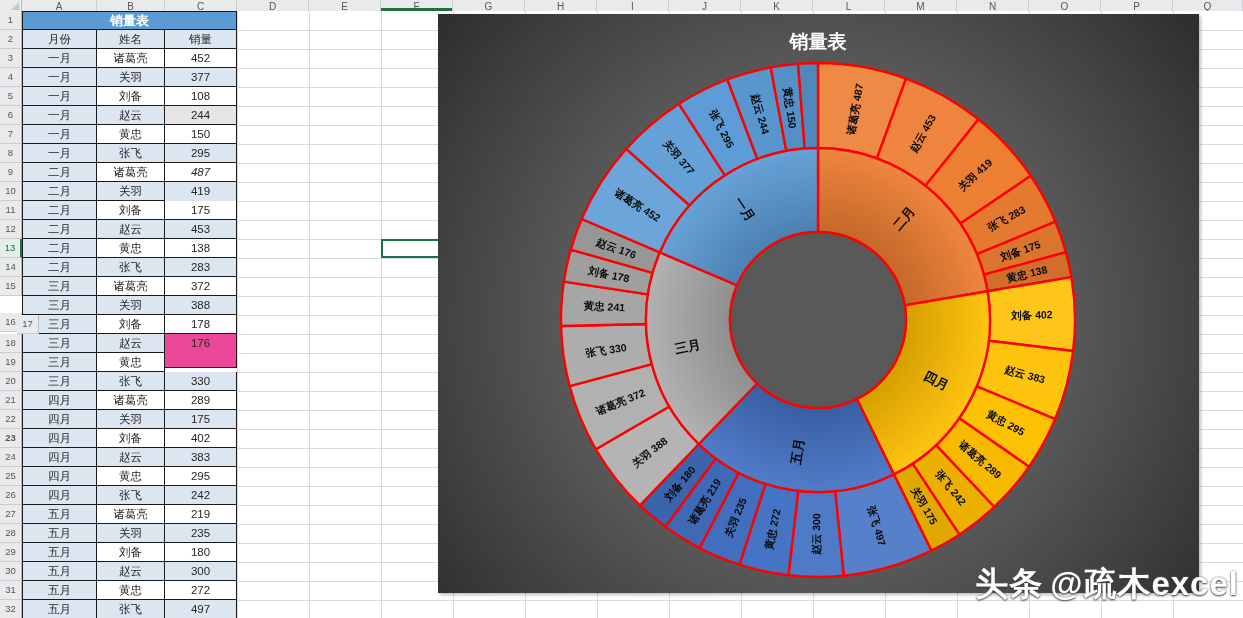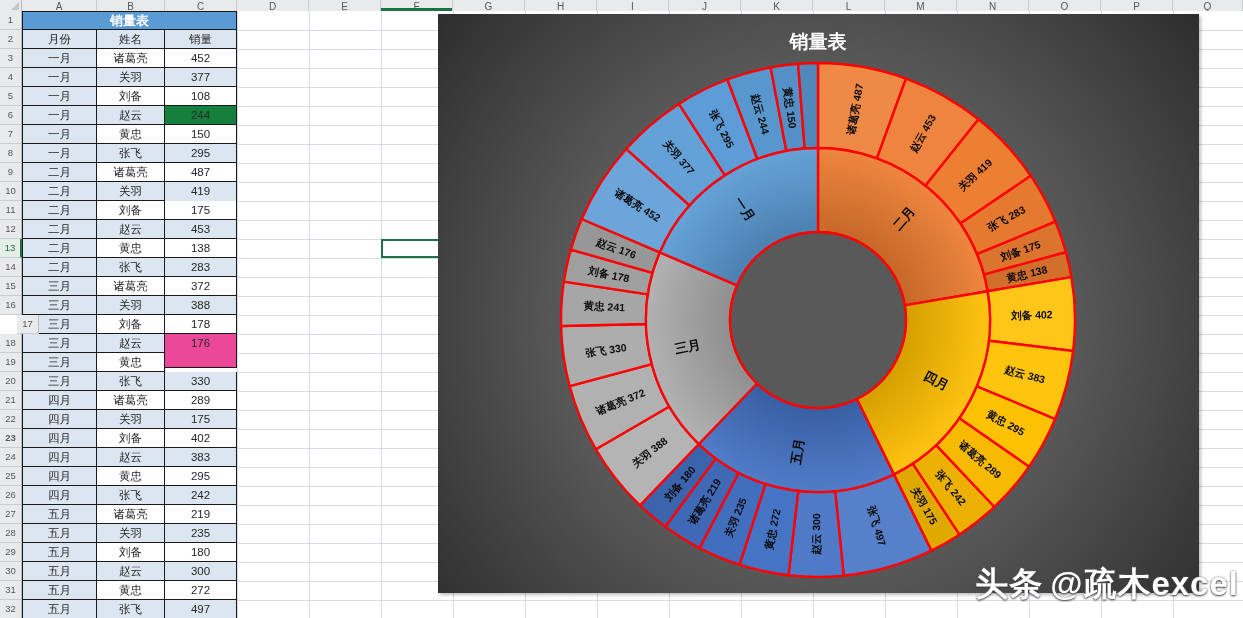--- a/index.html
+++ b/index.html
@@ -70,21 +70,21 @@
       <div class="rowhdr" style="top: 106px;">6</div>
       <div class="rowhdr" style="top: 125px;">7</div>
       <div class="rowhdr" style="top: 144px;">8</div>
       <div class="rowhdr" style="top: 163px;">9</div>
       <div class="rowhdr" style="top: 182px;">10</div>
       <div class="rowhdr" style="top: 201px;">11</div>
       <div class="rowhdr" style="top: 220px;">12</div>
       <div class="rowhdr active" style="top: 239px;">13</div>
       <div class="rowhdr" style="top: 258px;">14</div>
       <div class="rowhdr" style="top: 277px;">15</div>
-      <div class="rowhdr" style="top: 296px;">16</div>
+      <div class="rowhdr" style="top: 313px;">16</div>
       <div class="rowhdr" style="top: 315px; margin-left: 17px;">17</div>
       <div class="rowhdr" style="top: 334px;">18</div>
       <div class="rowhdr" style="top: 353px;">19</div>
       <div class="rowhdr" style="top: 372px;">20</div>
       <div class="rowhdr" style="top: 391px;">21</div>
       <div class="rowhdr" style="top: 410px;">22</div>
       <div class="rowhdr" style="top: 429px; font-weight: bold;">23</div>
       <div class="rowhdr" style="top: 448px;">24</div>
       <div class="rowhdr" style="top: 467px;">25</div>
       <div class="rowhdr" style="top: 486px;">26</div>
@@ -153,30 +153,30 @@
       <div class="cell" style="left: 97px; top: 49px; width: 68px; height: 19px; background: rgb(255, 255, 255);">诸葛亮</div>
       <div class="cell" style="left: 165px; top: 49px; width: 72px; height: 19px; background: rgb(255, 255, 255);">452</div>
       <div class="cell first" style="left: 22px; top: 68px; width: 75px; height: 19px; background: rgb(220, 230, 241);">一月</div>
       <div class="cell" style="left: 97px; top: 68px; width: 68px; height: 19px; background: rgb(220, 230, 241);">关羽</div>
       <div class="cell" style="left: 165px; top: 68px; width: 72px; height: 19px; background: rgb(220, 230, 241);">377</div>
       <div class="cell first" style="left: 22px; top: 87px; width: 75px; height: 19px; background: rgb(220, 230, 241);">一月</div>
       <div class="cell" style="left: 97px; top: 87px; width: 68px; height: 19px; background: rgb(255, 255, 255);">刘备</div>
       <div class="cell" style="left: 165px; top: 87px; width: 72px; height: 19px; background: rgb(255, 255, 255);">108</div>
       <div class="cell first" style="left: 22px; top: 106px; width: 75px; height: 19px; background: rgb(220, 230, 241);">一月</div>
       <div class="cell" style="left: 97px; top: 106px; width: 68px; height: 19px; background: rgb(220, 230, 241);">赵云</div>
-      <div class="cell" style="left: 165px; top: 106px; width: 72px; height: 19px; background: #15803d;">244</div>
+      <div class="cell" style="left: 165px; top: 106px; width: 72px; height: 19px; background: #e5e5e5;">244</div>
       <div class="cell first" style="left: 22px; top: 125px; width: 75px; height: 19px; background: rgb(220, 230, 241);">一月</div>
       <div class="cell" style="left: 97px; top: 125px; width: 68px; height: 19px; background: rgb(255, 255, 255);">黄忠</div>
       <div class="cell" style="left: 165px; top: 125px; width: 72px; height: 19px; background: rgb(255, 255, 255);">150</div>
       <div class="cell first" style="left: 22px; top: 144px; width: 75px; height: 19px; background: rgb(220, 230, 241);">一月</div>
       <div class="cell" style="left: 97px; top: 144px; width: 68px; height: 19px; background: rgb(220, 230, 241);">张飞</div>
       <div class="cell" style="left: 165px; top: 144px; width: 72px; height: 19px; background: rgb(220, 230, 241);">295</div>
       <div class="cell first" style="left: 22px; top: 163px; width: 75px; height: 19px; background: rgb(220, 230, 241);">二月</div>
       <div class="cell" style="left: 97px; top: 163px; width: 68px; height: 19px; background: rgb(255, 255, 255);">诸葛亮</div>
-      <div class="cell" style="left: 165px; top: 163px; width: 72px; height: 19px; background: rgb(255, 255, 255);">487</div>
+      <div class="cell" style="left: 165px; top: 163px; width: 72px; height: 19px; background: rgb(255, 255, 255); font-style: italic;">487</div>
       <div class="cell first" style="left: 22px; top: 182px; width: 75px; height: 19px; background: rgb(220, 230, 241);">二月</div>
       <div class="cell" style="left: 97px; top: 182px; width: 68px; height: 19px; background: rgb(220, 230, 241);">关羽</div>
       <div class="cell" style="left: 165px; top: 182px; width: 72px; height: 26px; background: rgb(220, 230, 241);">419</div>
       <div class="cell first" style="left: 22px; top: 201px; width: 75px; height: 19px; background: rgb(220, 230, 241);">二月</div>
       <div class="cell" style="left: 97px; top: 201px; width: 68px; height: 19px; background: rgb(255, 255, 255);">刘备</div>
       <div class="cell" style="left: 165px; top: 201px; width: 72px; height: 19px; background: rgb(255, 255, 255);">175</div>
       <div class="cell first" style="left: 22px; top: 220px; width: 75px; height: 19px; background: rgb(220, 230, 241);">二月</div>
       <div class="cell" style="left: 97px; top: 220px; width: 68px; height: 19px; background: rgb(220, 230, 241);">赵云</div>
       <div class="cell" style="left: 165px; top: 220px; width: 72px; height: 19px; background: rgb(220, 230, 241);">453</div>
       <div class="cell first" style="left: 22px; top: 239px; width: 75px; height: 19px; background: rgb(220, 230, 241);">二月</div>

